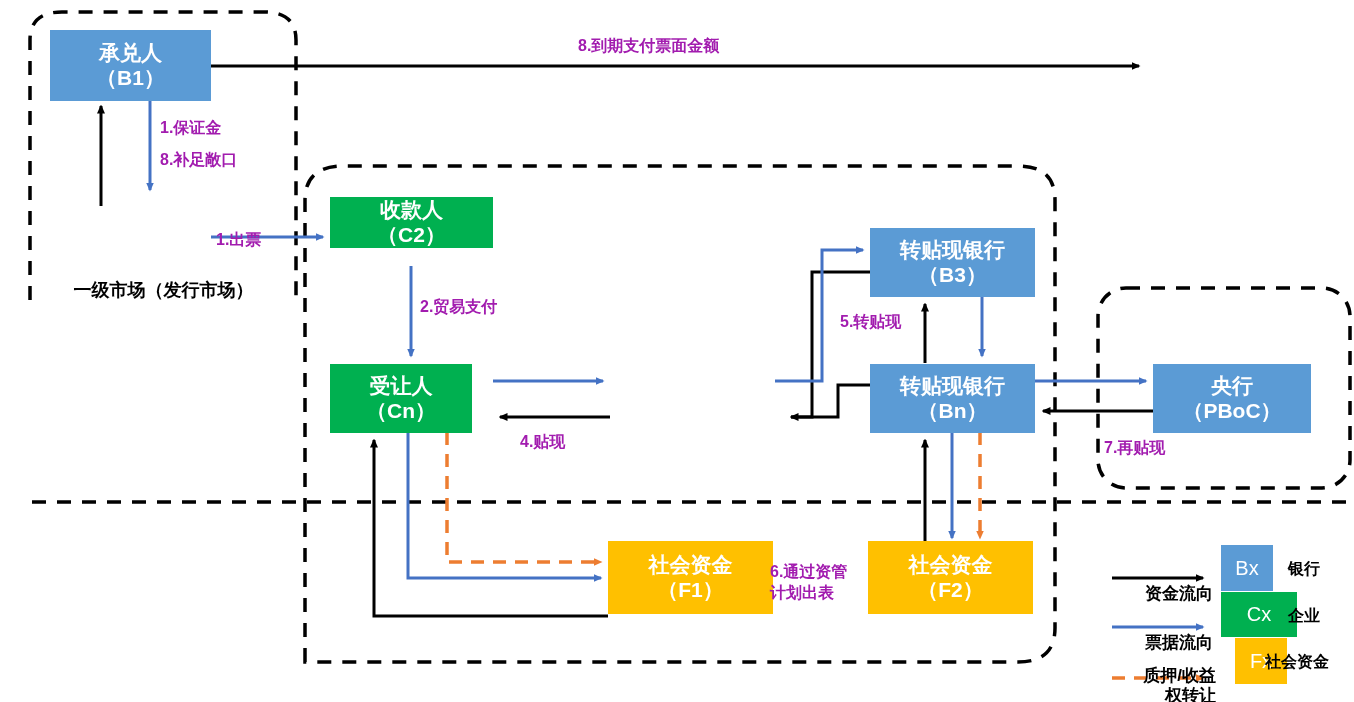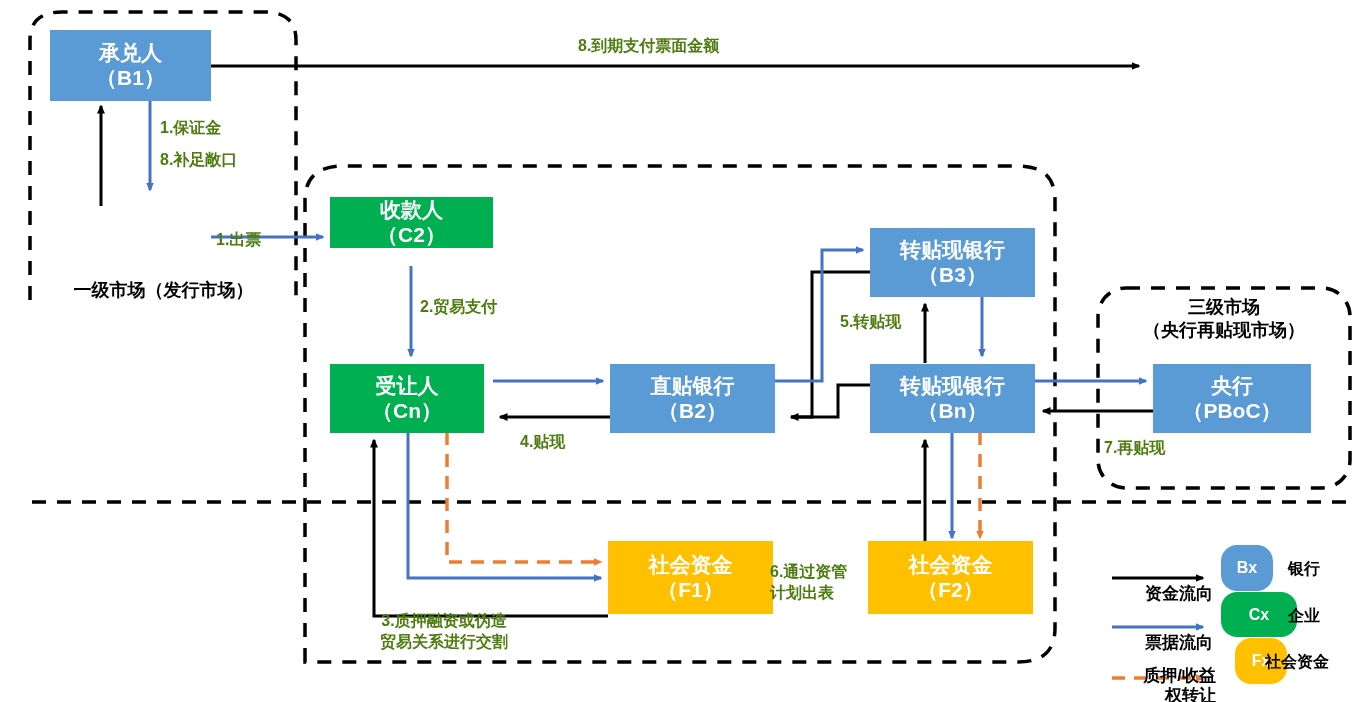--- a/index.html
+++ b/index.html
@@ -8,28 +8,28 @@
   svg{position:absolute;left:0;top:0;width:1354px;height:702px;}
   .node{position:absolute;display:flex;flex-direction:column;align-items:center;
         justify-content:center;color:#fff;font-weight:bold;line-height:1.15;
         text-align:center;}
   .node .l1{font-size:21px;}
   .node .l2{font-size:21px;}
   .blue{background:#5B9BD5;}
   .green{background:#00B050;}
   .yellow{background:#FFC000;}
   .orange{background:#ED7D31;}
-  .lbl{position:absolute;font-size:16px;font-weight:bold;color:#4d7c0f;
+  .lbl{position:absolute;font-size:16px;font-weight:bold;color:#a21caf;
        white-space:pre;line-height:1.25;}
   .zonelbl{position:absolute;font-size:18px;font-weight:bold;color:#000;
            text-align:center;line-height:1.3;white-space:pre;}
   .legend-text{position:absolute;font-size:17px;font-weight:bold;color:#000;
                text-align:right;line-height:1.15;white-space:pre;margin-top:32px;}
   .legend-chip{position:absolute;display:flex;align-items:center;
-               justify-content:center;color:#fff;font-weight:bold;font-size:16px;border-radius:16px;}
+               justify-content:center;color:#fff;font-weight:normal;font-size:20px;}
   .legend-name{position:absolute;font-size:16px;font-weight:bold;color:#000;white-space:pre;}
 </style>
 </head>
 <body>
 
 <div id="stage">
 
   <svg viewBox="0 0 1354 702">
     <defs>
       <marker id="ahBlack" markerWidth="9" markerHeight="9" refX="7.5" refY="4" orient="auto" markerUnits="userSpaceOnUse">
@@ -107,29 +107,25 @@
     <span class="l1">承兑人</span>
     <span class="l2">（B1）</span>
   </div>
 
 
   <div class="node green" style="left:330px;top:197px;width:163px;height:51px;">
     <span class="l1">收款人</span>
     <span class="l2">（C2）</span>
   </div>
 
-  <div class="node green" style="left:330px;top:364px;width:154px;height:69px;">
+  <div class="node green" style="left:330px;top:364px;width:142px;height:69px;">
     <span class="l1">受让人</span>
     <span class="l2">（Cn）</span>
   </div>
 
-  <div class="node blue" style="left:610px;top:364px;width:165px;height:69px;">
-    <span class="l1">直贴银行</span>
-    <span class="l2">（B2）</span>
-  </div>
 
   <div class="node blue" style="left:870px;top:228px;width:165px;height:69px;">
     <span class="l1">转贴现银行</span>
     <span class="l2">（B3）</span>
   </div>
 
   <div class="node blue" style="left:870px;top:364px;width:165px;height:69px;">
     <span class="l1">转贴现银行</span>
     <span class="l2">（Bn）</span>
   </div>
@@ -145,41 +141,37 @@
   </div>
 
   <div class="node yellow" style="left:868px;top:541px;width:165px;height:73px;">
     <span class="l1">社会资金</span>
     <span class="l2">（F2）</span>
   </div>
 
 
   <div class="zonelbl" style="left:26px;top:279px;width:275px;">一级市场（发行市场）</div>
 
-  <div class="zonelbl" style="left:1098px;top:296px;width:252px;">三级市场
-（央行再贴现市场）</div>
 
   <div class="lbl" style="left:160px;top:118px;">1.保证金</div>
 
   <div class="lbl" style="left:160px;top:150px;">8.补足敞口</div>
 
   <div class="lbl" style="left:216px;top:230px;">1.出票</div>
 
   <div class="lbl" style="left:420px;top:297px;">2.贸易支付</div>
 
   <div class="lbl" style="left:520px;top:432px;">4.贴现</div>
 
   <div class="lbl" style="left:840px;top:312px;">5.转贴现</div>
 
   <div class="lbl" style="left:1104px;top:438px;">7.再贴现</div>
 
   <div class="lbl" style="left:578px;top:36px;">8.到期支付票面金额</div>
 
-  <div class="lbl" style="left:380px;top:611px;text-align:center;line-height:1.3;">3.质押融资或伪造
-贸易关系进行交割</div>
 
   <div class="lbl" style="left:770px;top:562px;text-align:left;line-height:1.3;">6.通过资管
 计划出表</div>
 
   <div class="legend-text" style="left:1103px;top:552px;width:110px;">资金流向</div>
 
   <div class="legend-text" style="left:1103px;top:601px;width:110px;">票据流向</div>
 
   <div class="legend-text" style="left:1098px;top:634px;width:118px;">质押/收益
 权转让</div>

